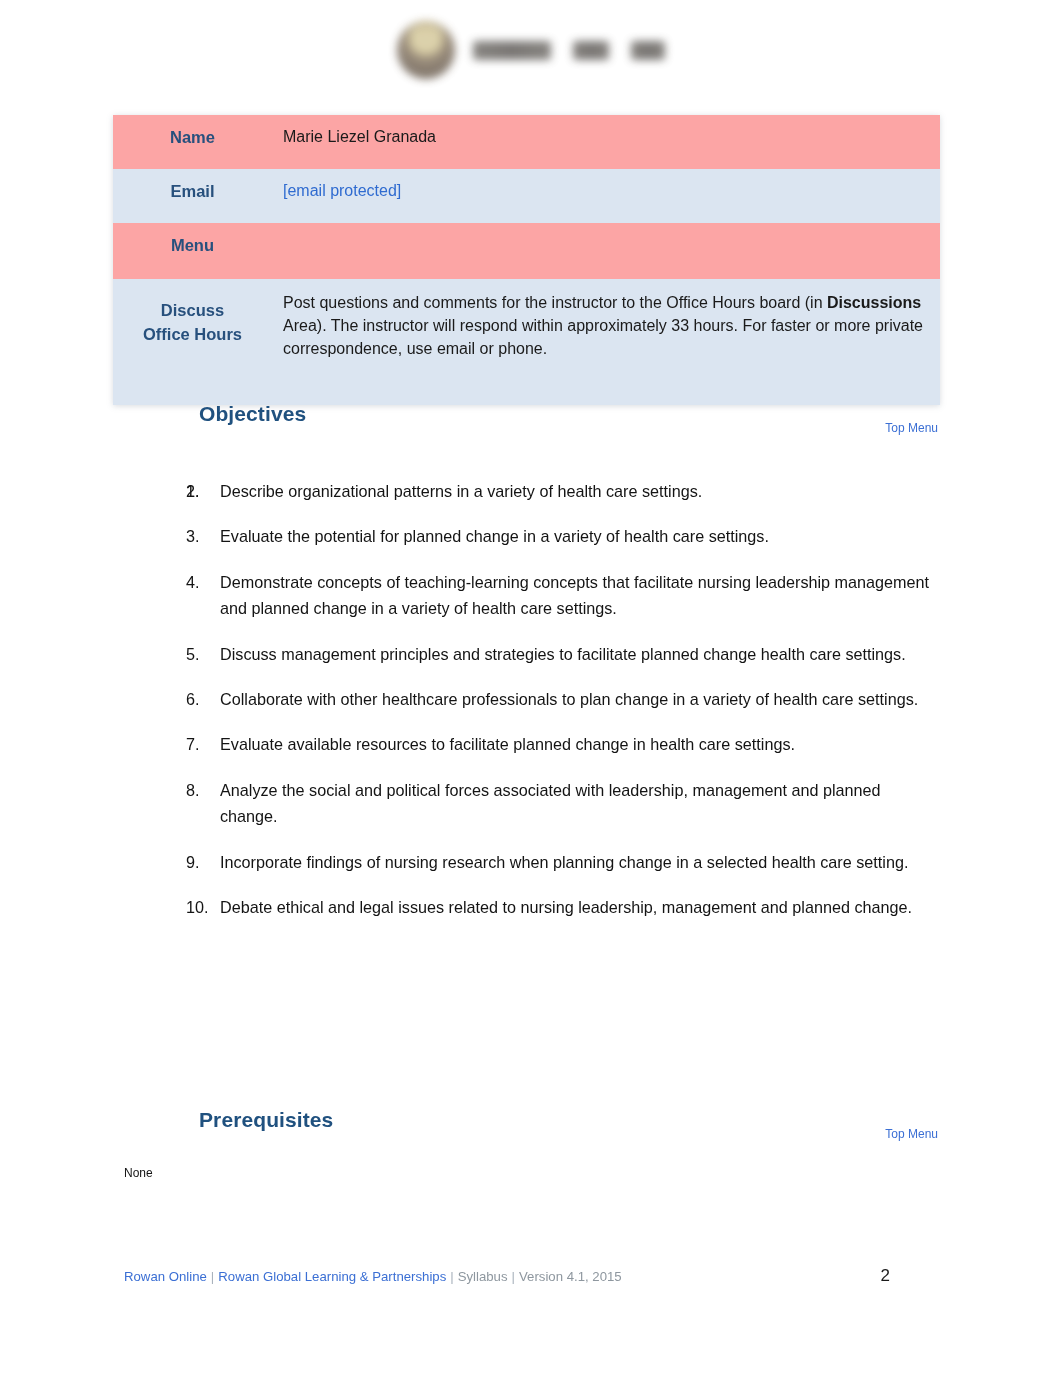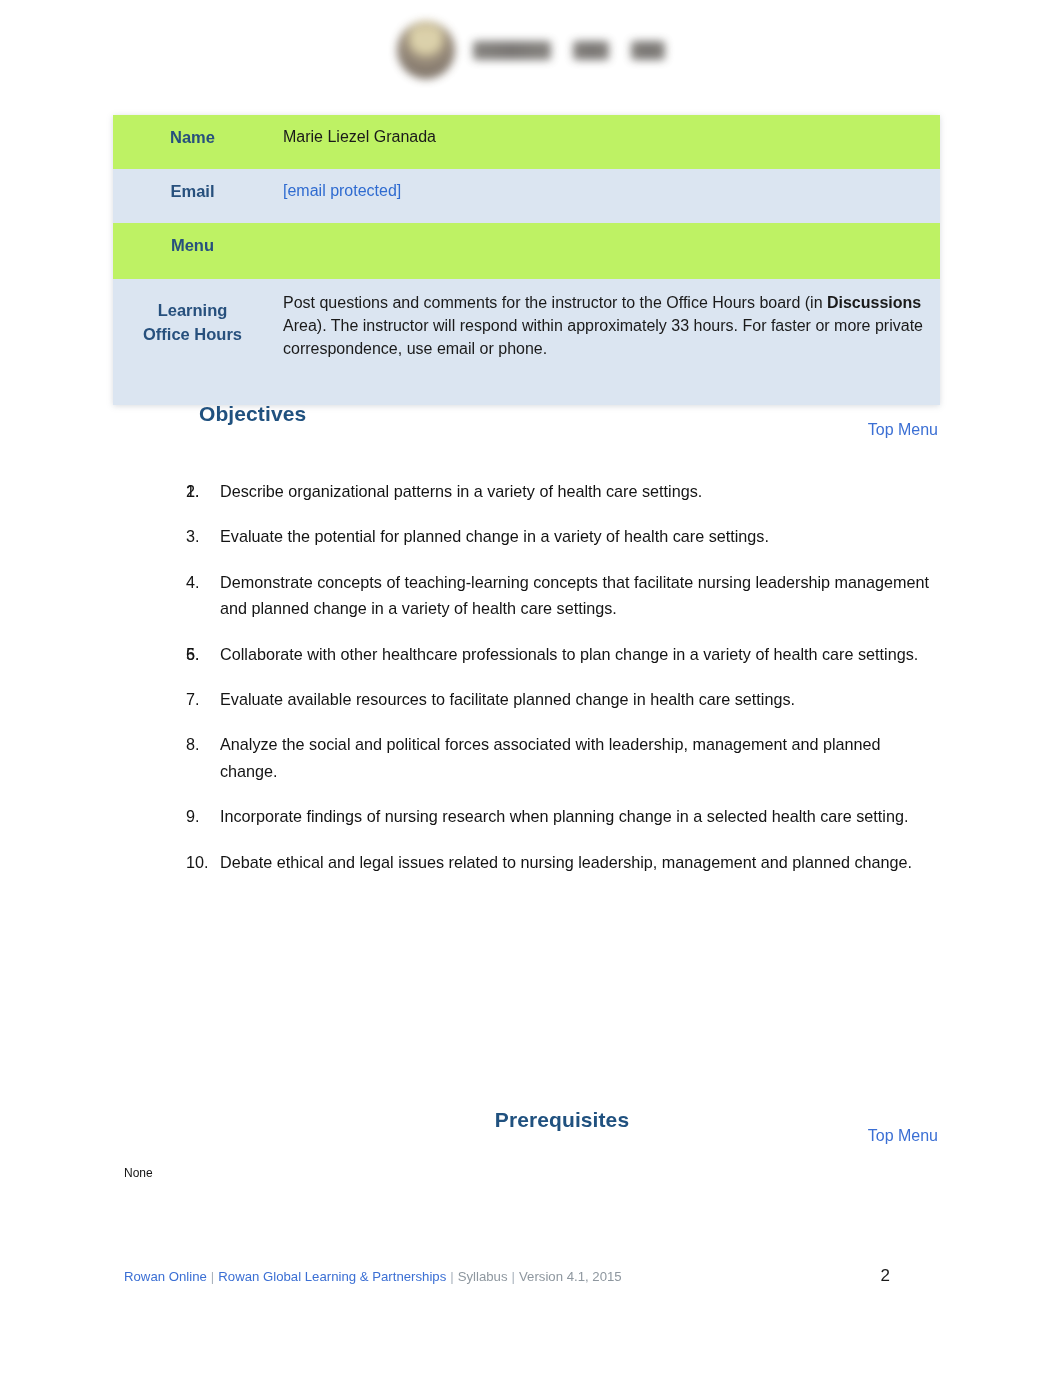--- a/index.html
+++ b/index.html
@@ -80,21 +80,21 @@
     width: 100%;
     border-collapse: collapse;
     table-layout: fixed;
     box-shadow: 0 1px 6px rgba(120,130,145,0.28);
   }
   .info-table td {
     vertical-align: top;
     padding: 0;
   }
   .info-table tr.shaded td { background: #dbe5f1; }
-  .info-table tr.plain td { background: #bef264; }
+  .info-table tr.plain td { background: #fca5a5; }
 
   td.label-cell {
     width: 147px;
     text-align: center;
     font-weight: bold;
     color: #27507d;
     font-size: 16.5px;
     line-height: 1.45;
     padding: 11px 6px 11px 6px;
   }
@@ -126,21 +126,21 @@
   h2.section-heading {
     margin: 13px;
     font-size: 21px;
     font-weight: bold;
     color: #20517f;
     letter-spacing: 0.1px;
   }
   .top-menu-link {
     position: absolute;
     right: 0;
-    font-size: 16px;
+    font-size: 12px;
     color: #3b6fd4;
     text-decoration: none;
     white-space: nowrap;
   }
 
   ol.objectives {
     list-style: none;
     margin: 0;
     padding: 0;
   }
@@ -218,49 +218,49 @@
           <td class="value-cell">
             <a class="email-link" href="#">[email protected]</a>
           </td>
         </tr>
         <tr class="plain row-phone">
           <td class="label-cell">Menu</td>
           <td class="value-cell"></td>
         </tr>
         <tr class="shaded row-voh">
           <td class="label-cell">
-            <div>Learning</div>
+            <div>Discuss</div>
             <div>Office Hours</div>
           </td>
           <td class="value-cell voh-text">
             <span>Post questions and comments for the instructor to the Office Hours board (in </span><b>Discussions</b><span> Area).  The instructor will respond within approximately 33 hours.  For faster or more private correspondence, use email or phone.</span>
           </td>
         </tr>
       </tbody>
     </table>
   </div>
 
   <div class="section" style="top: 389px;">
     <h2 class="section-heading">Objectives</h2>
     <a class="top-menu-link" href="#" style="top: 32px;">Top Menu</a>
     <ol class="objectives" style="margin-top: 52px;">
       <li><span class="num">1.</span></li>
       <li><span class="num">2.</span><span>Describe organizational patterns in a variety of health care settings.</span></li>
       <li><span class="num">3.</span><span>Evaluate the potential for planned change in a variety of health care settings.</span></li>
       <li><span class="num">4.</span><span>Demonstrate concepts of teaching-learning concepts that facilitate nursing leadership management and planned change in a variety of health care settings.</span></li>
-      <li><span class="num">5.</span></li>
+      <li><span class="num">5.</span><span>Discuss management principles and strategies to facilitate planned change health care settings.</span></li>
       <li><span class="num">6.</span><span>Collaborate with other healthcare professionals to plan change in a variety of health care settings.</span></li>
       <li><span class="num">7.</span><span>Evaluate available resources to facilitate planned change in health care settings.</span></li>
       <li><span class="num">8.</span><span>Analyze the social and political forces associated with leadership, management and planned change.</span></li>
       <li><span class="num">9.</span><span>Incorporate findings of nursing research when planning change in a selected health care setting.</span></li>
       <li><span class="num">10.</span><span>Debate ethical and legal issues related to nursing leadership, management and planned change.</span></li>
     </ol>
   </div>
 
-  <div class="section" style="top: 1095px; text-align: center;">
+  <div class="section" style="top: 1095px;">
     <h2 class="section-heading">Prerequisites</h2>
     <a class="top-menu-link" href="#" style="top: 32px;">Top Menu</a>
   </div>
   <div class="plain-text" style="position:absolute; left:124px; top:1164px;">None</div>
 
   <div class="footer">
     <div class="footer-left"><a class="footer-link" href="#">Rowan Online</a><span class="footer-sep">|</span><a class="footer-link" href="#">Rowan Global Learning &amp; Partnerships</a><span class="footer-sep">|</span><span class="footer-muted">Syllabus</span><span class="footer-sep">|</span><span class="footer-muted">Version 4.1, 2015</span></div>
     <div class="footer-page">2</div>
   </div>
 

